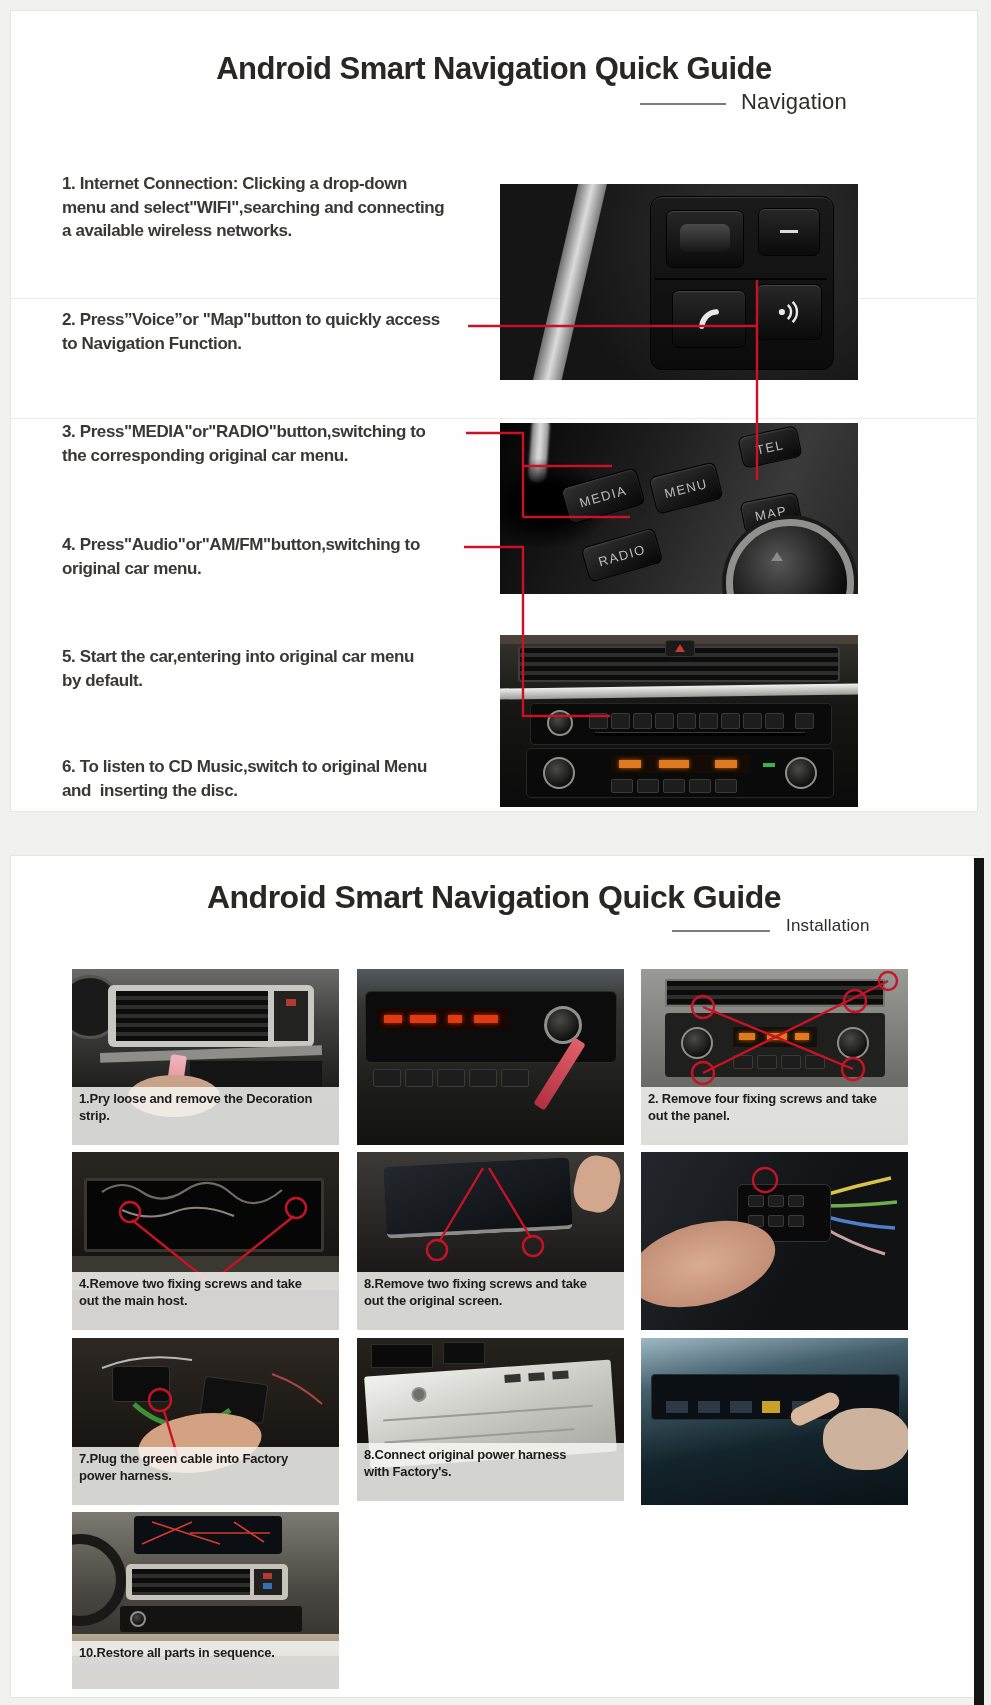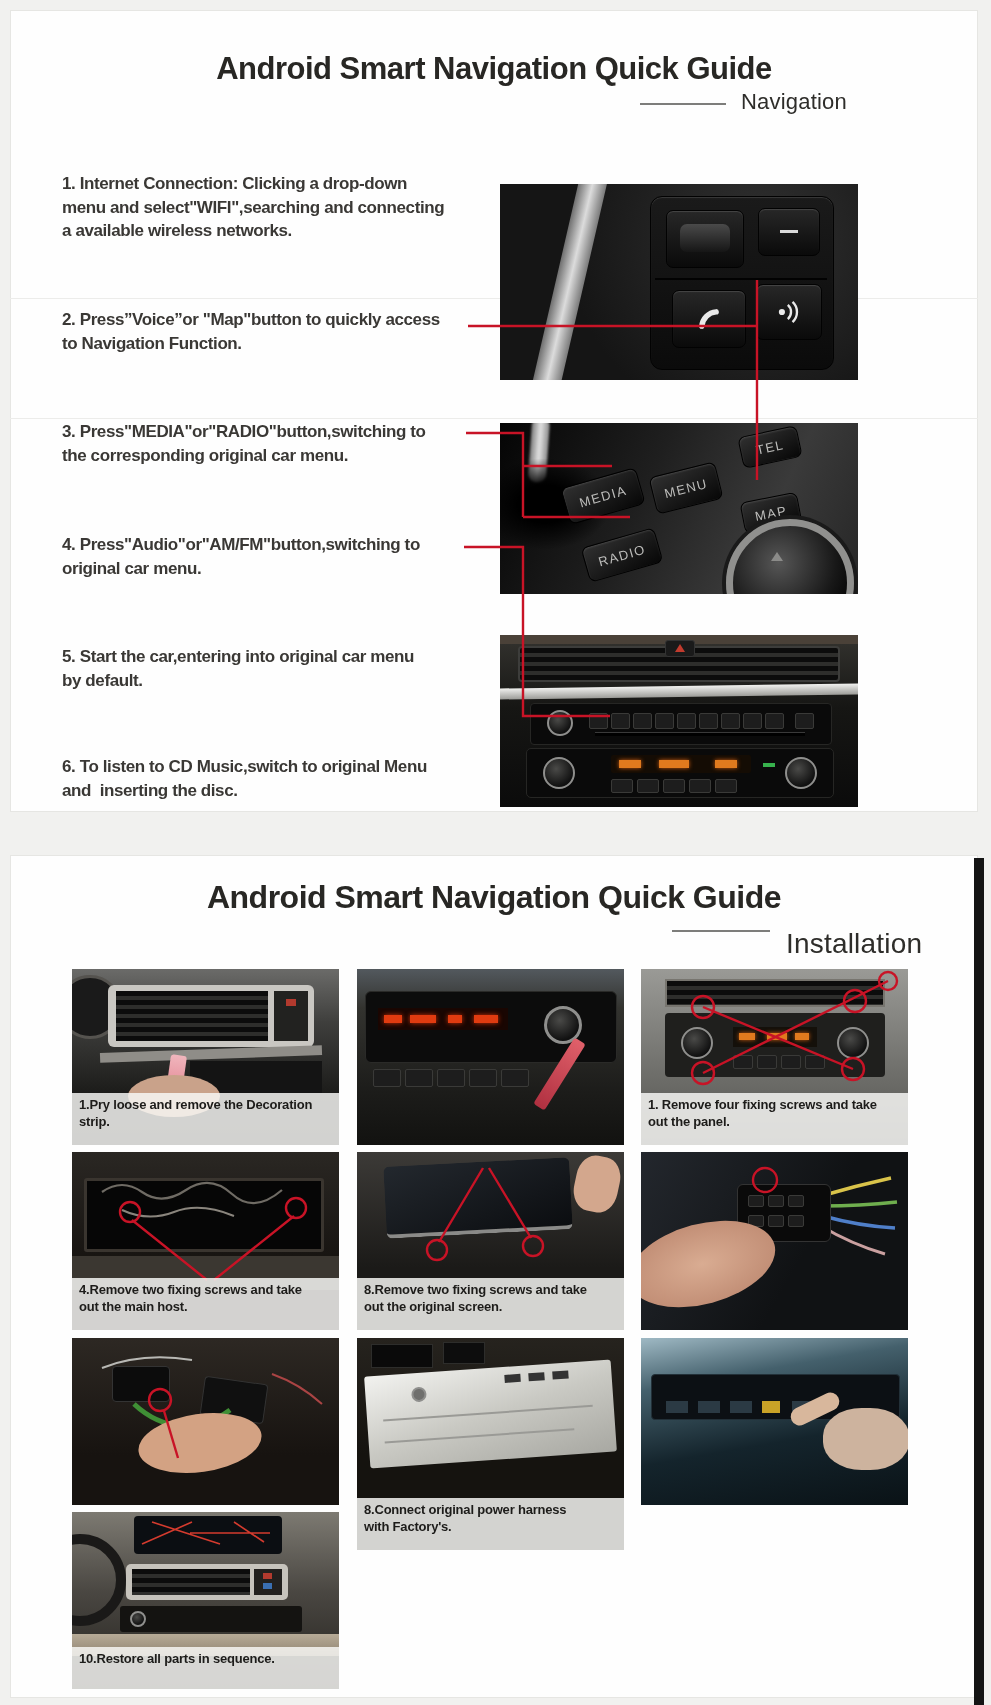--- a/index.html
+++ b/index.html
@@ -23,21 +23,21 @@
     font-size:17px;font-weight:600;letter-spacing:-0.4px;
     line-height:23.5px;color:#3a3835;white-space:pre;margin:0;
   }
   .seam{position:absolute;left:10px;width:968px;height:1px;background:#ececea;}
   .photo{position:absolute;overflow:hidden;background:#181818;}
   .tile{position:absolute;overflow:hidden;background:#202020;margin:0;}
   .cap{
     position:absolute;left:0;right:0;bottom:0;
     background:rgba(248,248,246,0.84);color:#1d1c1a;
     font-size:13px;font-weight:700;letter-spacing:-0.2px;line-height:1.3;
-    padding:4px 5px 14px 7px;white-space:pre;
+    padding:4px 5px 20px 7px;white-space:pre;
   }
   .slats{background:repeating-linear-gradient(180deg,#0c0c0c 0 5px,#2e2e2c 5px 9px);}
   .knob{border-radius:50%;background:radial-gradient(circle at 40% 35%,#4a4a48,#111 70%);border:2px solid #8f8f8d;box-sizing:border-box;}
   .btned{background:linear-gradient(180deg,#272727,#0a0a0a);border:1px solid #020202;border-radius:7px;box-shadow:inset 0 1px 1px rgba(255,255,255,.14);}
   .ibtn{
     position:absolute;display:flex;align-items:center;justify-content:center;
     background:linear-gradient(160deg,#303030,#070707);border:1px solid #000;border-radius:7px;
     box-shadow:inset 0 1px 2px rgba(255,255,255,.14);
     color:#bdbdbb;font-size:13px;letter-spacing:1.5px;
   }
@@ -165,21 +165,21 @@
 <svg class="ann" width="991" height="812" viewBox="0 0 991 812" style="z-index:40;">
   <path d="M468 326 H757 M757 280 V480"></path>
   <path d="M466 433 H523 V517 M523 466 H612 M523 517 H630"></path>
   <path d="M464 547 H523 V716 H610"></path>
 </svg>
 
 <div class="card" style="left:10px;top:855px;width:968px;height:843px;"></div>
 
 <h1 class="title" style="top:858px;font-size:32px;">Android Smart Navigation Quick Guide</h1>
 <span class="tagline" style="left:672px;top:930px;width:98px;"></span>
-<span class="tagtext" style="left:786px;top:916px;font-size:28px;margin-top:12px;">Installation</span>
+<span class="tagtext" style="left:786px;top:916px;font-size:17px;">Installation</span>
 
 <div class="abs" style="left:974px;top:858px;width:10px;height:847px;background:#141414;z-index:60;"></div>
 
 <figure class="tile" style="left:72px;top:969px;width:267px;height:176px;">
   <div class="abs" style="inset:0;background:linear-gradient(180deg,#6b6b69,#3f3f3d 30%,#181816 75%,#101010);"></div>
   <div class="abs" style="left:-14px;top:6px;width:58px;height:58px;border:3px solid #55534f;border-radius:50%;background:#1a1a1a;"></div>
   <div class="abs" style="left:36px;top:16px;width:206px;height:62px;background:#c9c7c2;border-radius:6px;"></div>
   <div class="abs slats" style="left:44px;top:22px;width:152px;height:50px;"></div>
   <div class="abs" style="left:202px;top:22px;width:34px;height:50px;background:#222220;">
     <div class="abs" style="left:12px;top:8px;width:10px;height:7px;background:#b23a2e;"></div>
@@ -228,21 +228,21 @@
     <div class="minibtn" style="left:140px;top:42px;width:18px;height:12px;"></div>
   </div>
   <svg class="ann" width="267" height="134" viewBox="0 0 267 134">
     <path d="M62 38 L212 100 M62 104 L247 12"></path>
     <circle cx="62" cy="38" r="11"></circle>
       <circle cx="214" cy="32" r="11"></circle>
     <circle cx="62" cy="104" r="11"></circle>
       <circle cx="212" cy="100" r="11"></circle>
     <circle cx="247" cy="12" r="9"></circle>
   </svg>
-  <figcaption class="cap">1. Remove four fixing screws and take
+  <figcaption class="cap">2. Remove four fixing screws and take
 out the panel.</figcaption>
 </figure>
 
 <figure class="tile" style="left:72px;top:1152px;width:267px;height:178px;">
   <div class="abs" style="inset:0;background:linear-gradient(180deg,#2a2723,#14110e 70%);"></div>
   <div class="abs" style="left:12px;top:26px;width:240px;height:74px;background:#060606;border:3px solid #3a352f;border-radius:3px;box-sizing:border-box;"></div>
   <svg class="ann" width="267" height="136" viewBox="0 0 267 136" style="stroke:#777;">
     <path d="M30 40 q20 -14 40 0 t44 -2 t46 4 t50 -4" style="stroke:#6f6b64;stroke-width:2.2"></path>
     <path d="M50 58 q26 12 52 2 t60 4" style="stroke:#8a857d;stroke-width:2"></path>
   </svg>
@@ -298,23 +298,25 @@
   <svg class="ann" width="267" height="125" viewBox="0 0 267 125">
     <path d="M62 66 C 92 94, 128 94, 158 72" style="stroke:#3f8f35;stroke-width:5"></path>
     <path d="M30 30 q40 -16 90 -8" style="stroke:#b8b8b4;stroke-width:2"></path>
     <path d="M200 36 q28 10 50 30" style="stroke:#a44;stroke-width:2"></path>
   </svg>
   <div class="abs" style="left:66px;top:76px;width:124px;height:58px;background:#d3a283;border-radius:50%;transform:rotate(-8deg);"></div>
   <svg class="ann" width="267" height="125" viewBox="0 0 267 125">
     <circle cx="88" cy="62" r="11"></circle>
     <path d="M92 73 L106 120"></path>
   </svg>
-</figure>
-
-<figure class="tile" style="left:357px;top:1338px;width:267px;height:212px;">
+  <figcaption class="cap">7.Plug the green cable into Factory
+power harness.</figcaption>
+</figure>
+
+<figure class="tile" style="left:357px;top:1338px;width:267px;height:163px;">
   <div class="abs" style="inset:0;background:linear-gradient(180deg,#26231e,#15130f 55%);"></div>
   <div class="abs" style="left:14px;top:6px;width:60px;height:22px;background:#0a0a0a;border:1px solid #2d2d2b;"></div>
   <div class="abs" style="left:86px;top:4px;width:40px;height:20px;background:#0d0d0d;border:1px solid #2d2d2b;"></div>
   <div class="abs" style="left:10px;top:30px;width:247px;height:92px;background:linear-gradient(165deg,#f2f2ef,#c9c9c3 50%,#a8a8a2);border-radius:3px;transform:rotate(-4deg);">
     <div class="abs" style="left:46px;top:14px;width:11px;height:11px;border-radius:50%;background:#6f6f6d;border:2px solid #8f8f8d;"></div>
     <div class="abs" style="left:140px;top:8px;width:16px;height:8px;background:#333;"></div>
     <div class="abs" style="left:164px;top:8px;width:16px;height:8px;background:#333;"></div>
     <div class="abs" style="left:188px;top:8px;width:16px;height:8px;background:#333;"></div>
     <div class="abs" style="left:16px;top:44px;width:210px;height:2px;background:#9a9a96;"></div>
     <div class="abs" style="left:16px;top:66px;width:190px;height:2px;background:#9a9a96;"></div>

